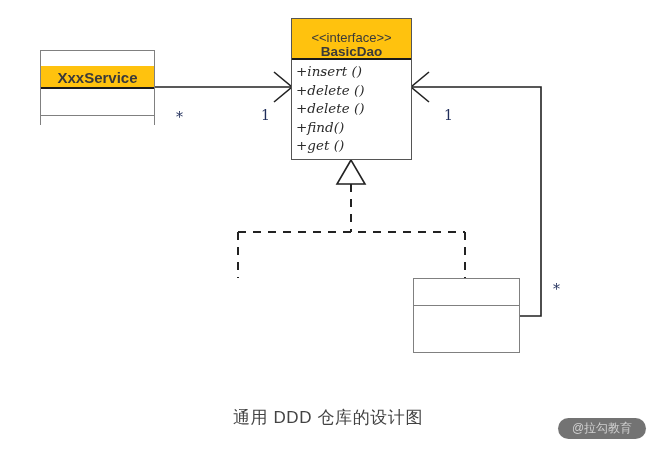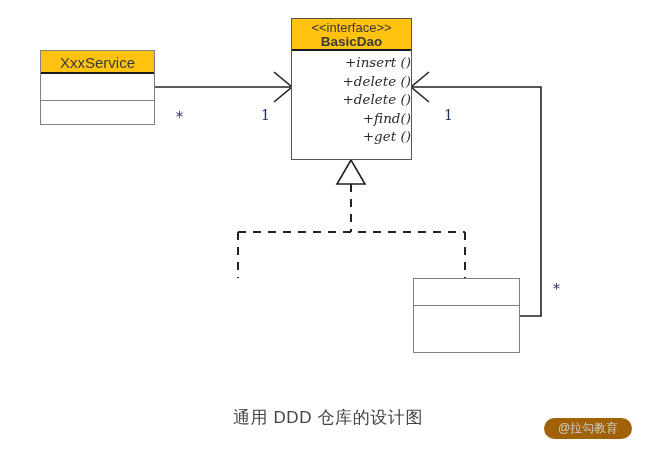--- a/index.html
+++ b/index.html
@@ -46,21 +46,22 @@
     font-size: 13px;
     font-weight: normal;
   }
   .uml-header .cname {
     display: block;
     font-size: 13.5px;
     font-weight: bold;
   }
   .uml-header.single {
     font-size: 15px;
-    font-weight: normal;
+    font-weight: bold;
+    margin-top: 15px;
   }
   .uml-compartment {
     box-sizing: border-box;
     border-top: 1px solid #808080;
     background: #ffffff;
   }
   .uml-compartment.first { border-top: none; }
 
   
   #iface-box {
@@ -69,21 +70,21 @@
   #iface-ops {
     box-sizing: border-box;
     padding: 2px 0 2px 4px;
     font-family: "DejaVu Serif", serif;
     font-style: italic;
     font-size: 13.5px;
     color: #2b2b2b;
     line-height: 18.6px;
     white-space: nowrap;
   }
-  #iface-ops div { height: 18.6px; text-align: right; }
+  #iface-ops div { height: 18.6px; }
 
   
   .mult {
     position: absolute;
     font-family: "DejaVu Serif", serif;
     font-size: 14px;
     color: #1f2d5a;
     line-height: 1;
     white-space: nowrap;
   }
@@ -97,26 +98,26 @@
     text-align: center;
     font-size: 17px;
     color: #444444;
     letter-spacing: 0.6px;
     white-space: nowrap;
   }
 
   
   #watermark {
     position: absolute;
-    left: 544px;
+    left: 558px;
     top: 418px;
     width: 88px;
     height: 21px;
     border-radius: 11px;
-    background: #a16207;
+    background: #737373;
     color: #cfcfcf;
     font-size: 12px;
     line-height: 21px;
     text-align: center;
     white-space: nowrap;
   }
 </style>
 </head>
 <body>
 
@@ -143,21 +144,21 @@
     </g>
   </svg>
 
   <div class="uml-box" id="service-box" style="left:40px; top:50px; width:115px; height:75px;">
     <div class="uml-header single" style="height:23px; line-height:23px;">XxxService</div>
     <div class="uml-compartment first" style="height:26px;"></div>
     <div class="uml-compartment" style="height:24px;"></div>
   </div>
 
   <div class="uml-box" id="iface-box" style="left:291px; top:18px; width:121px; height:142px;">
-    <div class="uml-header" style="height:32px; padding-top:2px;">
+    <div class="uml-header" style="height:41px; padding-top:12px;">
       <span class="stereo">&lt;&lt;interface&gt;&gt;</span>
       <span class="cname">BasicDao</span>
     </div>
     <div id="iface-ops" style="height:98px;">
       <div>+insert ()</div>
       <div>+delete ()</div>
       <div>+delete ()</div>
       <div>+find()</div>
       <div>+get ()</div>
     </div>

